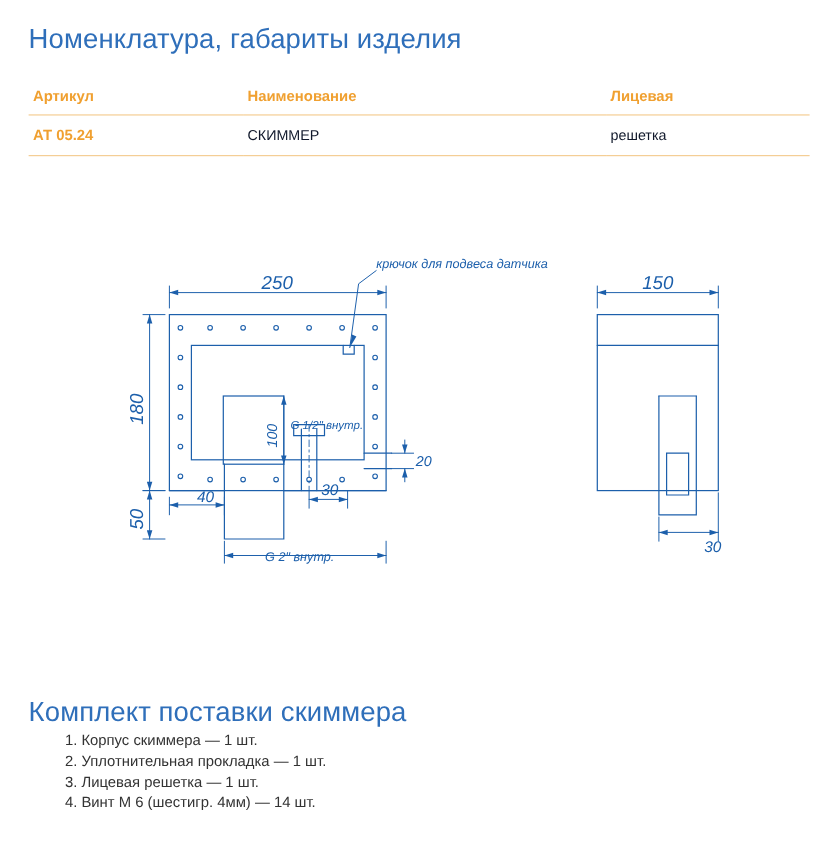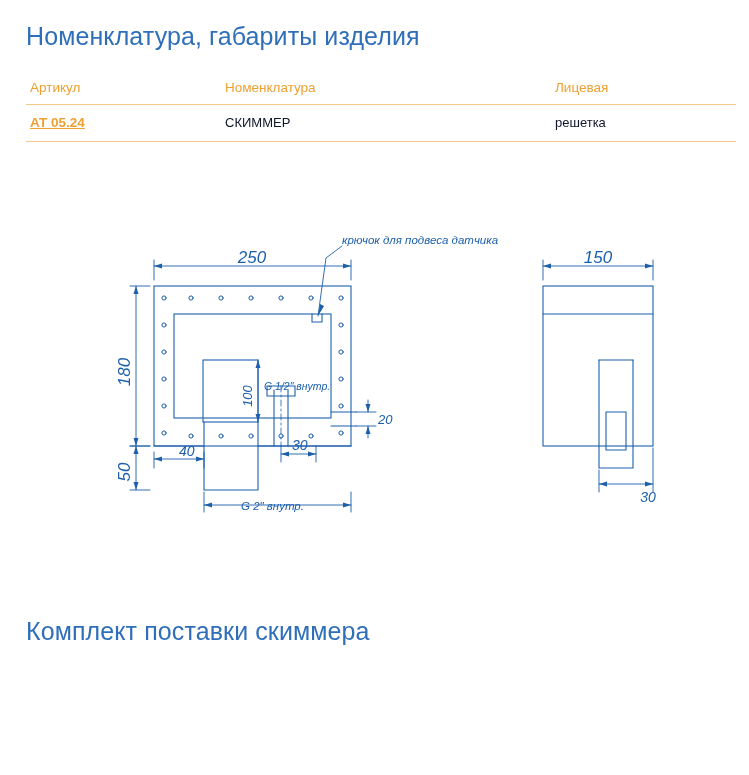--- a/index.html
+++ b/index.html
@@ -25,53 +25,52 @@
   
   h1.section-title {
     position: absolute;
     margin: 0;
     font-weight: 400;
     color: #2f6fba;
     font-size: 25px;
     letter-spacing: 0.1px;
   }
   #title-nomenclature { left: 26px; top: 22px; }
-  #title-kit { left: 26px; top: 617px; }
+  #title-kit { left: 26px; top: 633px; }
 
   
   .spec-table {
     position: absolute;
     left: 26px;
     top: 76px;
     width: 710px;
     border-collapse: collapse;
     font-size: 13px;
   }
   .spec-table th {
     text-align: left;
-    font-weight: normal;
+    font-weight: bold;
     color: #f0a030;
     font-size: 13.5px;
     padding: 4px 0 9px 4px;
     border-bottom: 1px solid #f3c98a;
     white-space: nowrap;
     margin-top: 25px;
   }
   .spec-table td {
     padding: 10px 0 11px 4px;
     border-bottom: 1px solid #f3c98a;
     color: #0f172a;
     font-size: 13px;
     vertical-align: top;
   }
   .spec-table td.art {
     color: #f0a030;
     font-weight: bold;
     font-size: 13.5px;
-    text-decoration: underline;
   }
   .col-art { width: 195px; }
   .col-name { width: 330px; }
   .col-mount { width: 185px; }
 
   
   .drawing {
     position: absolute;
     left: 26px;
     top: 200px;
@@ -107,21 +106,21 @@
 
   <table class="spec-table">
     <colgroup>
       <col class="col-art">
         <col class="col-name">
         <col class="col-mount">
     </colgroup>
     <thead>
       <tr>
         <th>Артикул</th>
-        <th>Номенклатура</th>
+        <th>Наименование</th>
         <th>Лицевая</th>
       </tr>
     </thead>
     <tbody>
       <tr>
         <td class="art">АТ 05.24</td>
         <td>СКИММЕР</td>
         <td>решетка</td>
       </tr>
     </tbody>
@@ -279,14 +278,20 @@
 
         <text x="316" y="44" font-size="11.5">крючок для подвеса датчика</text>
         <text x="238" y="190" font-size="10.5">G 1/2" внутр.</text>
         <text x="215" y="310" font-size="11.5">G 2" внутр.</text>
       </g>
     </svg>
   </div>
 
   <h1 class="section-title" id="title-kit">Комплект поставки скиммера</h1>
 
+  <ol class="kit-list">
+    <li>Корпус скиммера — 1 шт.</li>
+    <li>Уплотнительная прокладка — 1 шт.</li>
+    <li>Лицевая решетка — 1 шт.</li>
+    <li>Винт М 6 (шестигр. 4мм) — 14 шт.</li>
+  </ol>
 
 </div>
 
 </body></html>

